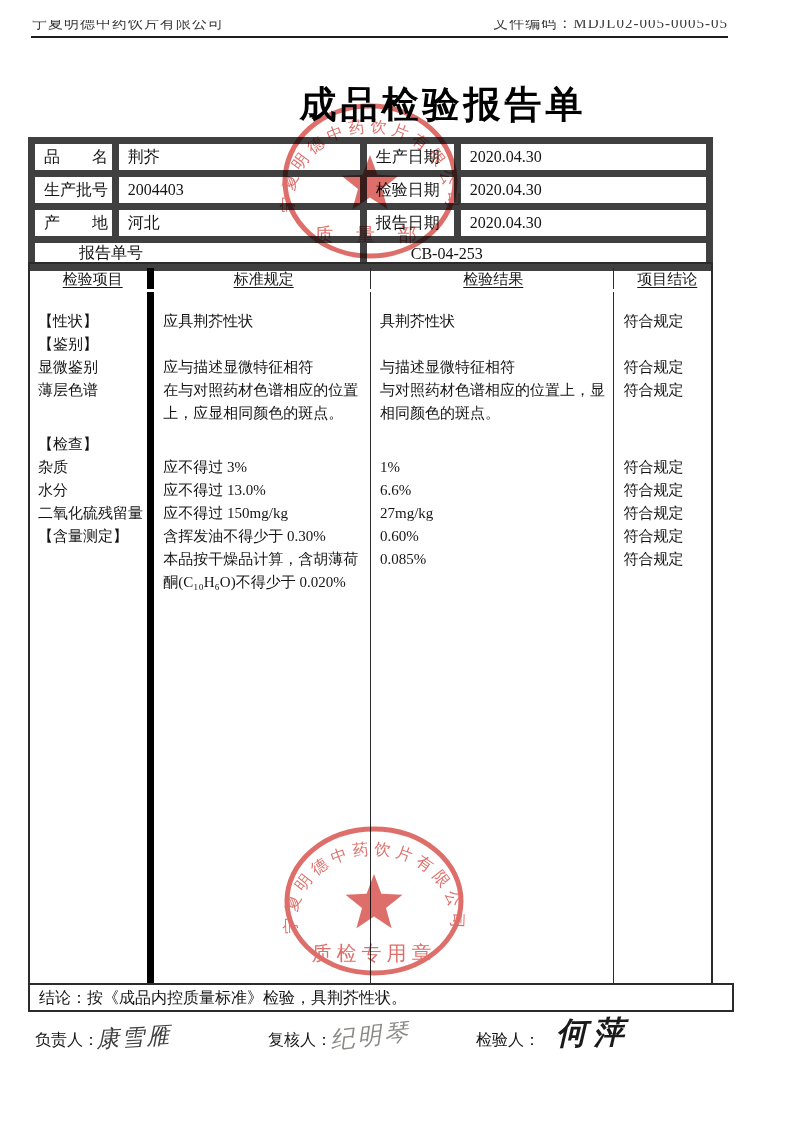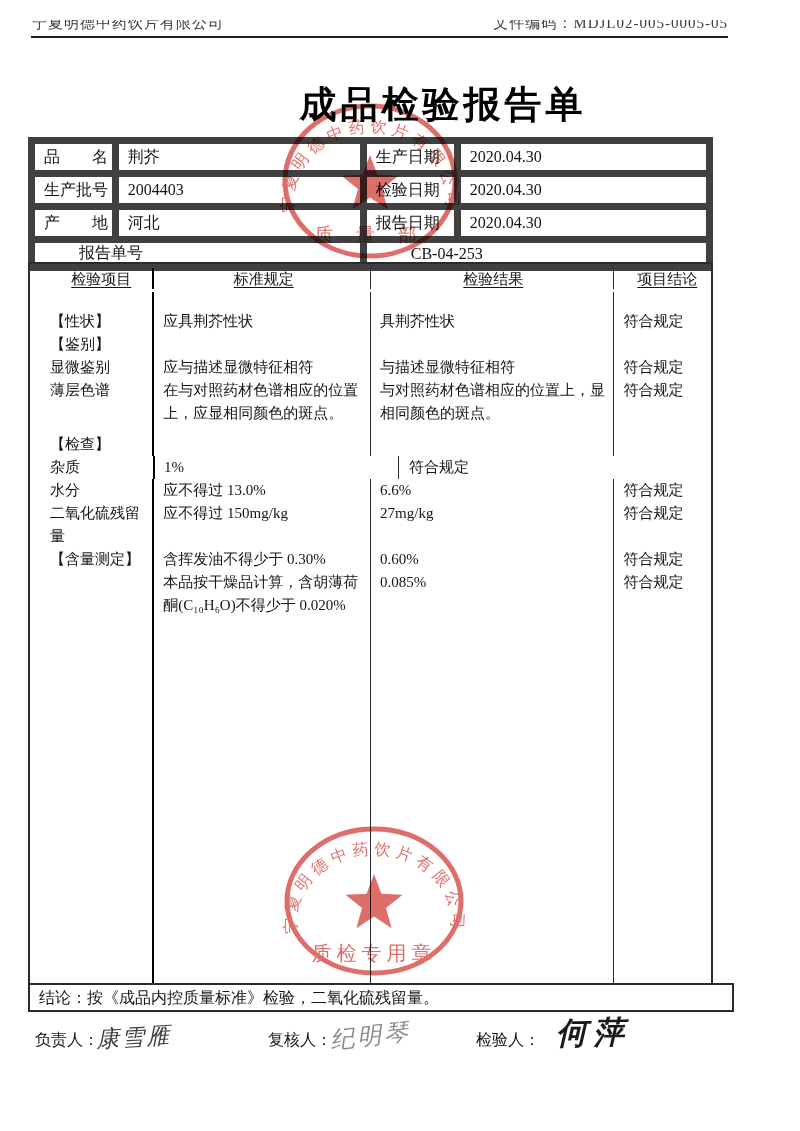--- a/index.html
+++ b/index.html
@@ -24,21 +24,21 @@
   .info-table td.lbl { width:84px; }
   .info-table td.val { width:251px; }
   .info-table td.lbl2 { width:95px; }
   .info-table td.val2 { width:255px; }
   .info-table tr.report-no td { height:26px;padding-left:44px; }
 
   
   .main-table { position:absolute; left:28px; top:262px; width:685px; height:723px;
                 border:2px solid #2b2b2b; display:flex; flex-direction:column; font-size:15px; }
   .mt-row { display:flex; flex-direction:row; }
-  .mt-c1 { width:125px; border-right:2px solid #000000; padding-left:20px; }
+  .mt-c1 { width:125px; border-right:7px solid #000000; padding-left:8px; }
   .mt-c2 { width:218px; border-right:1px solid #2b2b2b; padding:0 6px 0 9px; }
   .mt-c3 { width:244px; border-right:1px solid #2b2b2b; padding:0 6px 0 9px; }
   .mt-c4 { width:98px;  padding-left:10px; }
   .mt-head { height:28px; align-items:center; }
   .mt-head div { padding-top:2px; text-align:center; }
   .mt-head span { text-decoration:underline; text-underline-offset:3px; }
   .mt-body-line div { line-height:23px; }
   .first-line div { padding-top:18px; }
   .gap-line div { padding-top:8px; }
   .mt-filler { flex:1; }
@@ -132,20 +132,21 @@
       <div class="mt-c4">符合规定</div>
     </div>
     <div class="mt-row mt-body-line gap-line">
       <div class="mt-c1">【检查】</div>
       <div class="mt-c2"></div>
       <div class="mt-c3"></div>
       <div class="mt-c4"></div>
     </div>
     <div class="mt-row mt-body-line">
       <div class="mt-c1">杂质</div>
+      <div class="mt-c2">应不得过 3%</div>
       <div class="mt-c3">1%</div>
       <div class="mt-c4">符合规定</div>
     </div>
     <div class="mt-row mt-body-line">
       <div class="mt-c1">水分</div>
       <div class="mt-c2">应不得过 13.0%</div>
       <div class="mt-c3">6.6%</div>
       <div class="mt-c4">符合规定</div>
     </div>
     <div class="mt-row mt-body-line">
@@ -168,21 +169,21 @@
     </div>
 
     <div class="mt-row mt-filler">
       <div class="mt-c1"></div>
       <div class="mt-c2"></div>
       <div class="mt-c3"></div>
       <div class="mt-c4"></div>
     </div>
   </div>
 
-  <div class="conclusion-box">结论：按《成品内控质量标准》检验，二氧化硫残留量。</div>
+  <div class="conclusion-box">结论：按《成品内控质量标准》检验，具荆芥性状。</div>
 
   <span class="sig-label" style="left:35px;  top:1030px;">负责人：</span>
   <span class="sig-name sig-1">康雪雁</span>
   <span class="sig-label" style="left:268px; top:1030px;">复核人：</span>
   <span class="sig-name sig-2">纪明琴</span>
   <span class="sig-label" style="left:476px; top:1030px;">检验人：</span>
   <span class="sig-name sig-3">何萍</span>
 
   <svg class="stamp stamp-top" width="182" height="160" viewBox="0 0 182 160">
     <defs>

